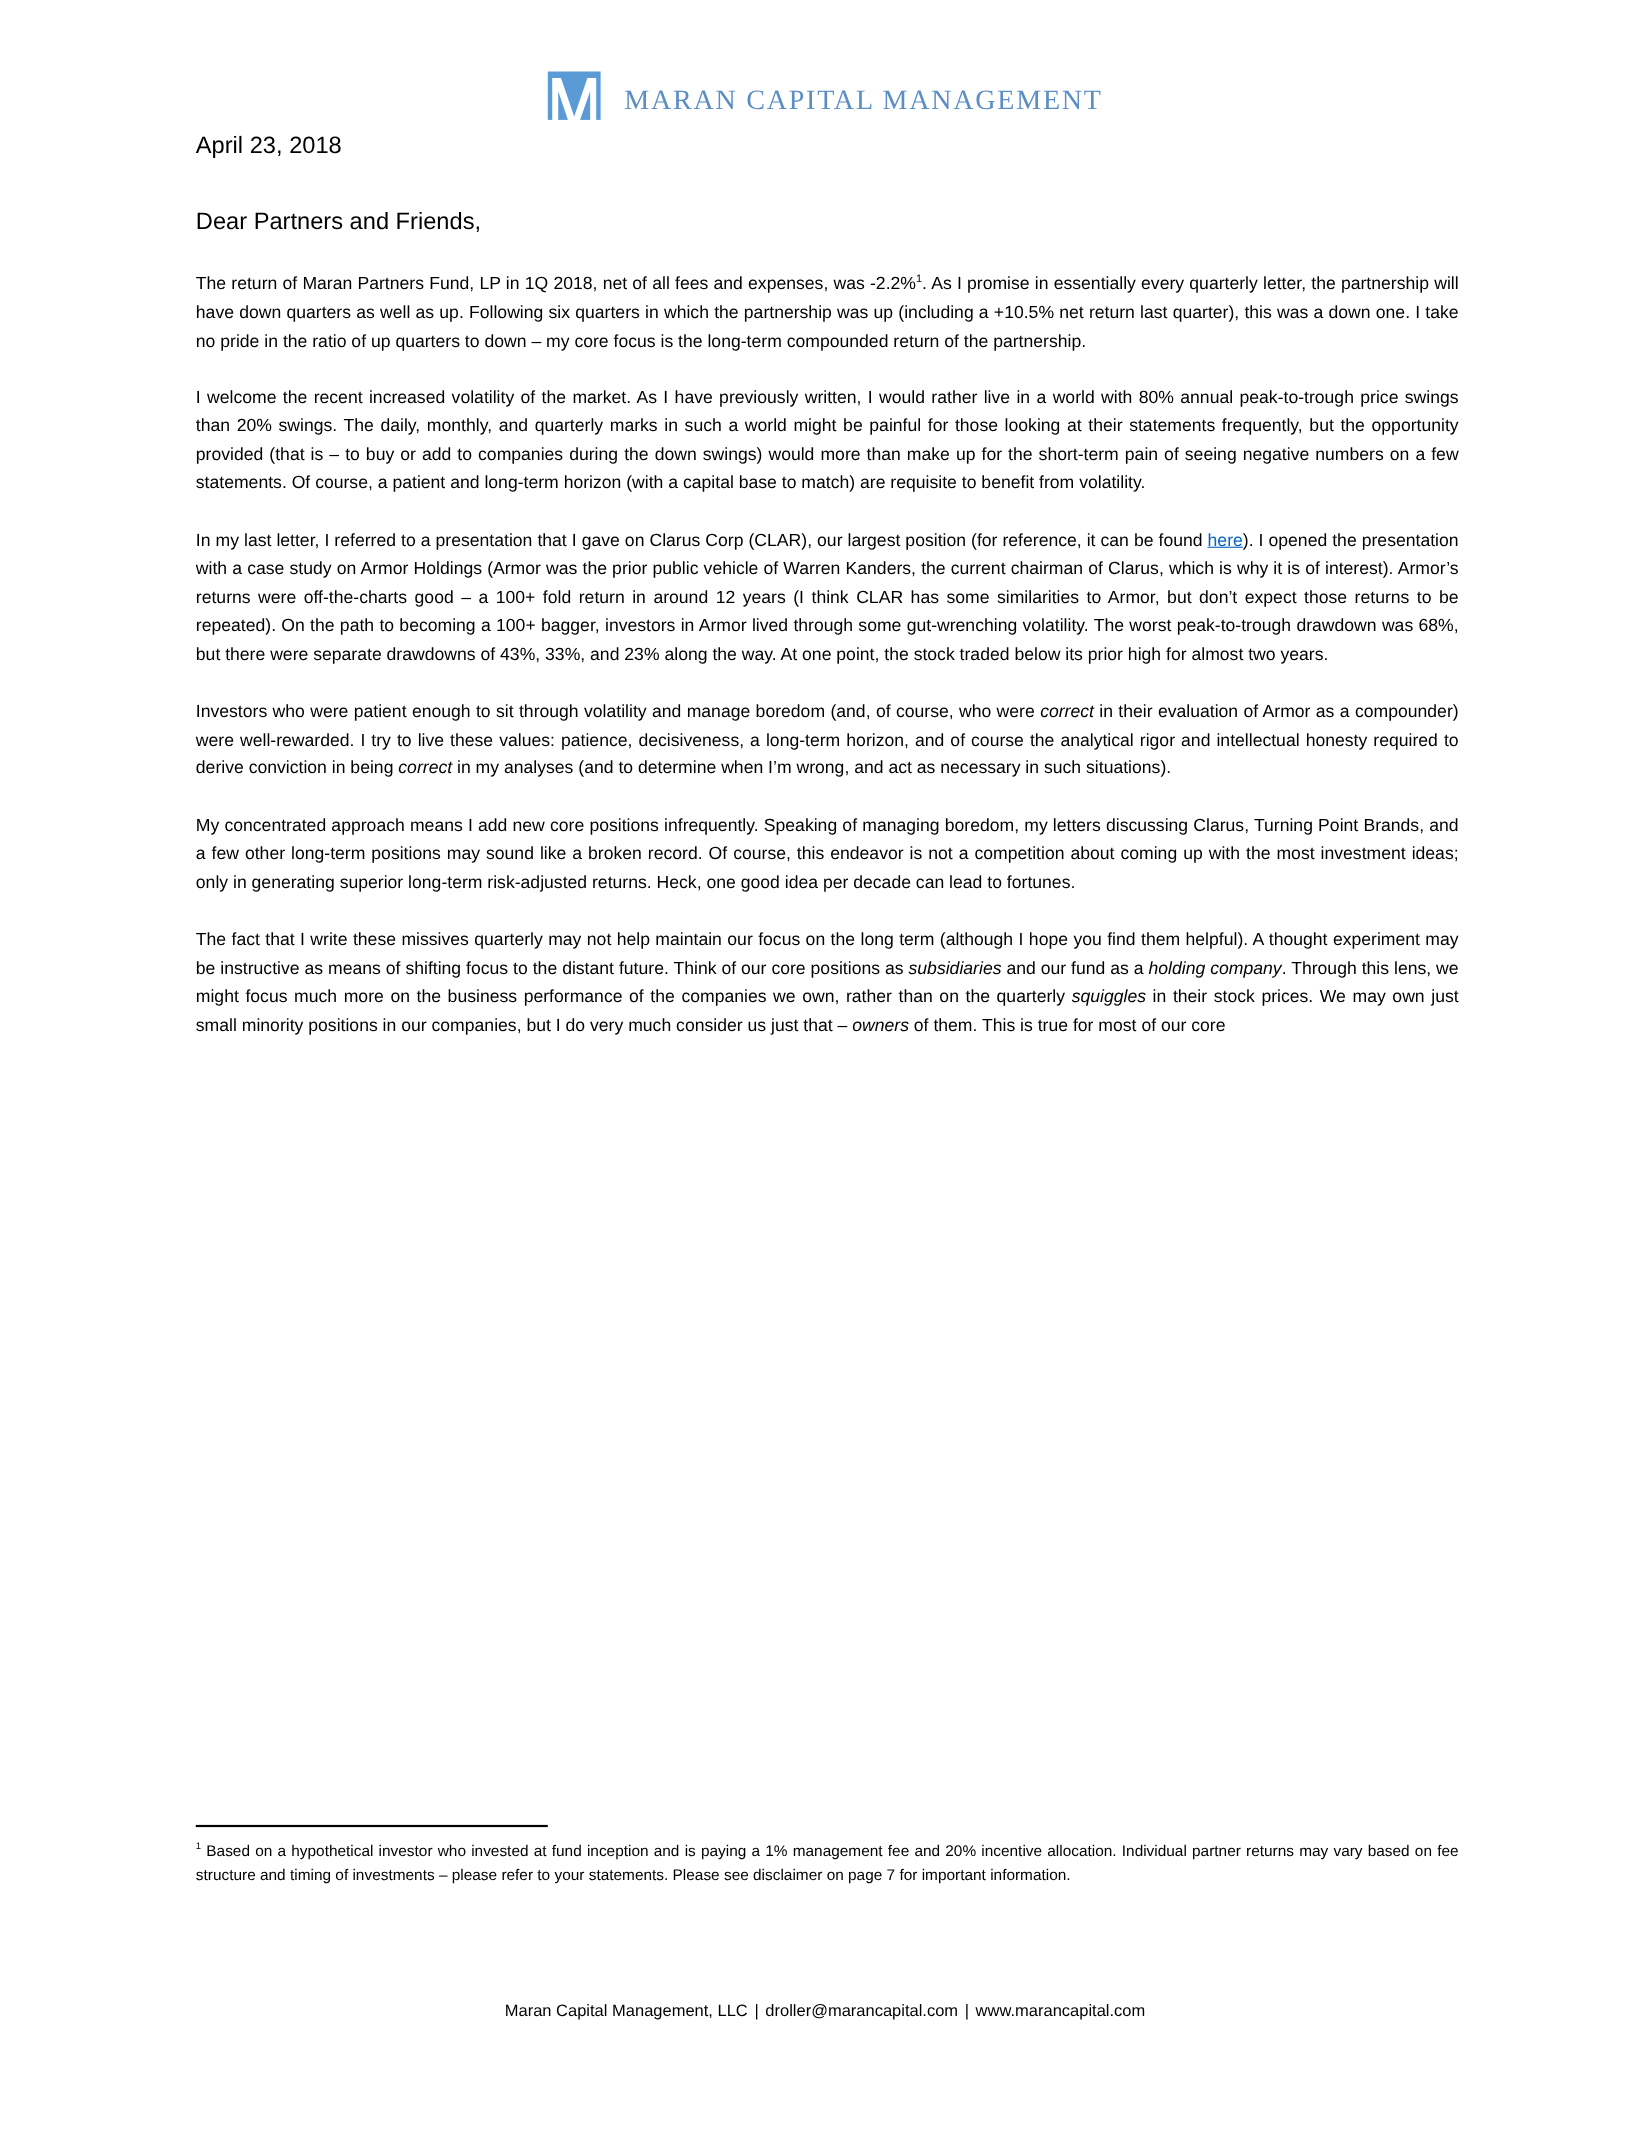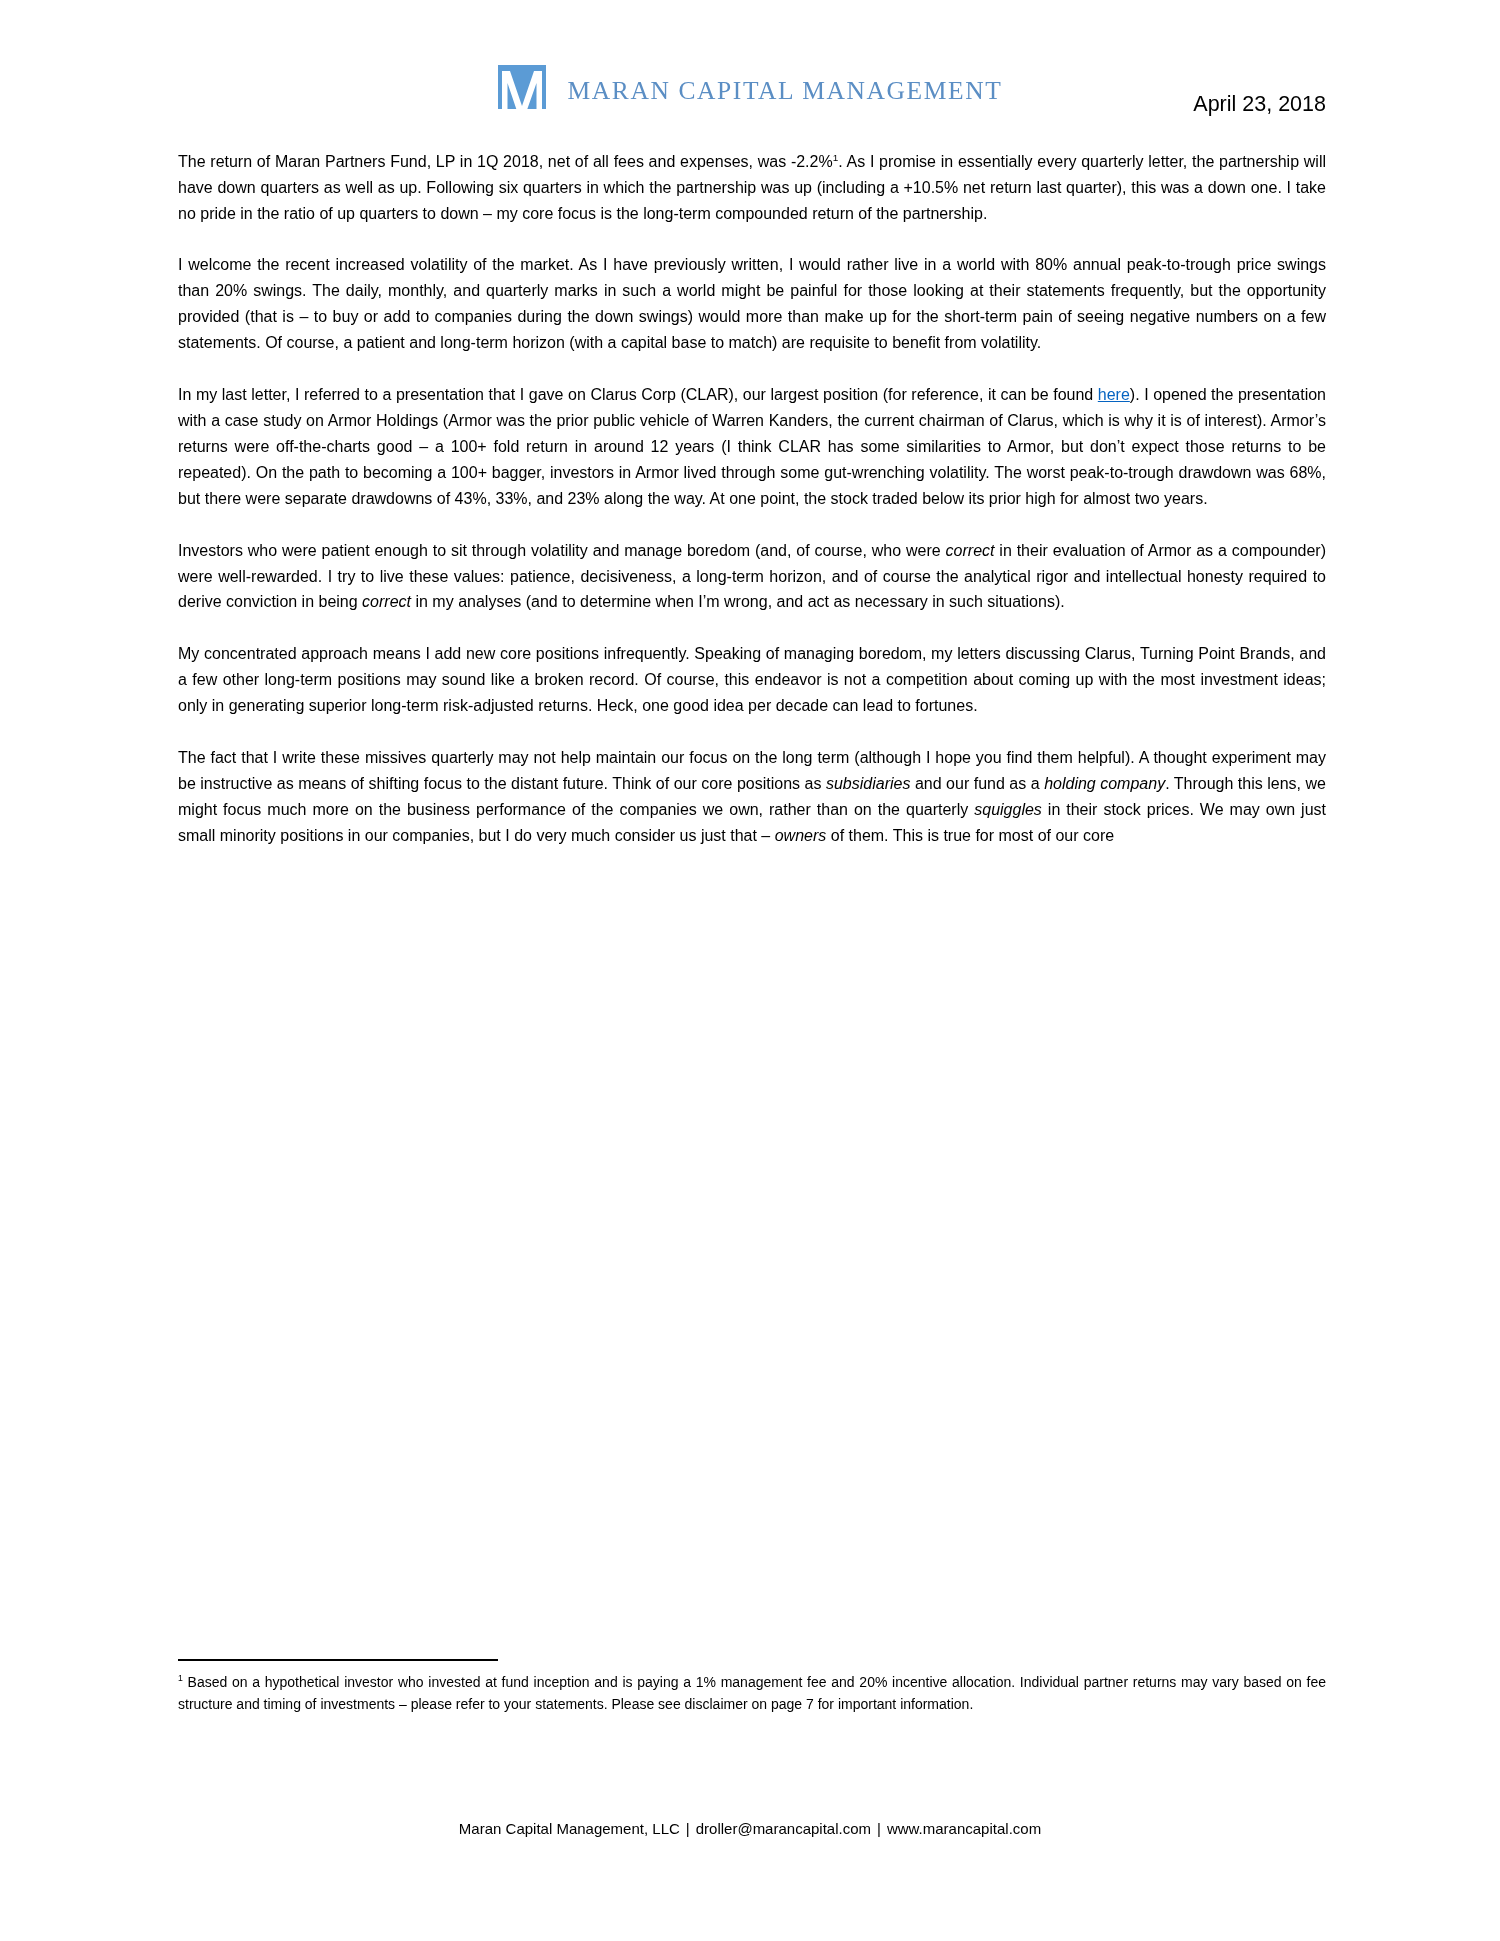--- a/index.html
+++ b/index.html
@@ -66,23 +66,23 @@
   }
 
   
   .content {
     position: absolute;
     left: 178px;
     top: 0;
     width: 1148px;
   }
   .date-line {
-    text-align: right;
+    text-align: left;
     font-size: 21.5px;
-    margin-top: 92px;
+    margin-top: 120px;
     line-height: 1.15;
   }
   .salutation {
     font-size: 21.5px;
     margin-top: 44px;
   }
   p.body-par {
     font-size: 16px;
     line-height: 1.62;
     text-align: justify;
@@ -146,20 +146,21 @@
         <polygon points="4,0 4,46 9.5,46 9.5,12 21,46 26.5,46 38.5,12 38.5,46 44,46 44,0 36,0 24,35 12,0" fill="#ffffff"></polygon>
       </svg>
     </div>
     <div class="logo-wordmark">MARAN CAPITAL MANAGEMENT</div>
   </div>
 
   <div class="content">
 
     <div class="date-line">April 23, 2018</div>
 
+    <div class="salutation">Dear Partners and Friends,</div>
 
     <p class="body-par first"><span>The return of Maran Partners Fund, LP in 1Q 2018, net of all fees and expenses, was -2.2%</span><sup class="fn">1</sup><span>. As I promise in essentially every quarterly letter, the partnership will have down quarters as well as up. Following six quarters in which the partnership was up (including a +10.5% net return last quarter), this was a down one. I take no pride in the ratio of up quarters to down – my core focus is the long-term compounded return of the partnership.</span></p>
 
     <p class="body-par">I welcome the recent increased volatility of the market. As I have previously written, I would rather live in a world with 80% annual peak-to-trough price swings than 20% swings. The daily, monthly, and quarterly marks in such a world might be painful for those looking at their statements frequently, but the opportunity provided (that is – to buy or add to companies during the down swings) would more than make up for the short-term pain of seeing negative numbers on a few statements. Of course, a patient and long-term horizon (with a capital base to match) are requisite to benefit from volatility.</p>
 
     <p class="body-par"><span>In my last letter, I referred to a presentation that I gave on Clarus Corp (CLAR), our largest position (for reference, it can be found </span><a class="link" href="#">here</a><span>). I opened the presentation with a case study on Armor Holdings (Armor was the prior public vehicle of Warren Kanders, the current chairman of Clarus, which is why it is of interest). Armor’s returns were off-the-charts good – a 100+ fold return in around 12 years (I think CLAR has some similarities to Armor, but don’t expect those returns to be repeated). On the path to becoming a 100+ bagger, investors in Armor lived through some gut-wrenching volatility. The worst peak-to-trough drawdown was 68%, but there were separate drawdowns of 43%, 33%, and 23% along the way. At one point, the stock traded below its prior high for almost two years.</span></p>
 
     <p class="body-par"><span>Investors who were patient enough to sit through volatility and manage boredom (and, of course, who were </span><em class="ital">correct</em><span> in their evaluation of Armor as a compounder) were well-rewarded. I try to live these values: patience, decisiveness, a long-term horizon, and of course the analytical rigor and intellectual honesty required to derive conviction in being </span><em class="ital">correct</em><span> in my analyses (and to determine when I’m wrong, and act as necessary in such situations).</span></p>
 
     <p class="body-par">My concentrated approach means I add new core positions infrequently. Speaking of managing boredom, my letters discussing Clarus, Turning Point Brands, and a few other long-term positions may sound like a broken record. Of course, this endeavor is not a competition about coming up with the most investment ideas; only in generating superior long-term risk-adjusted returns. Heck, one good idea per decade can lead to fortunes.</p>

